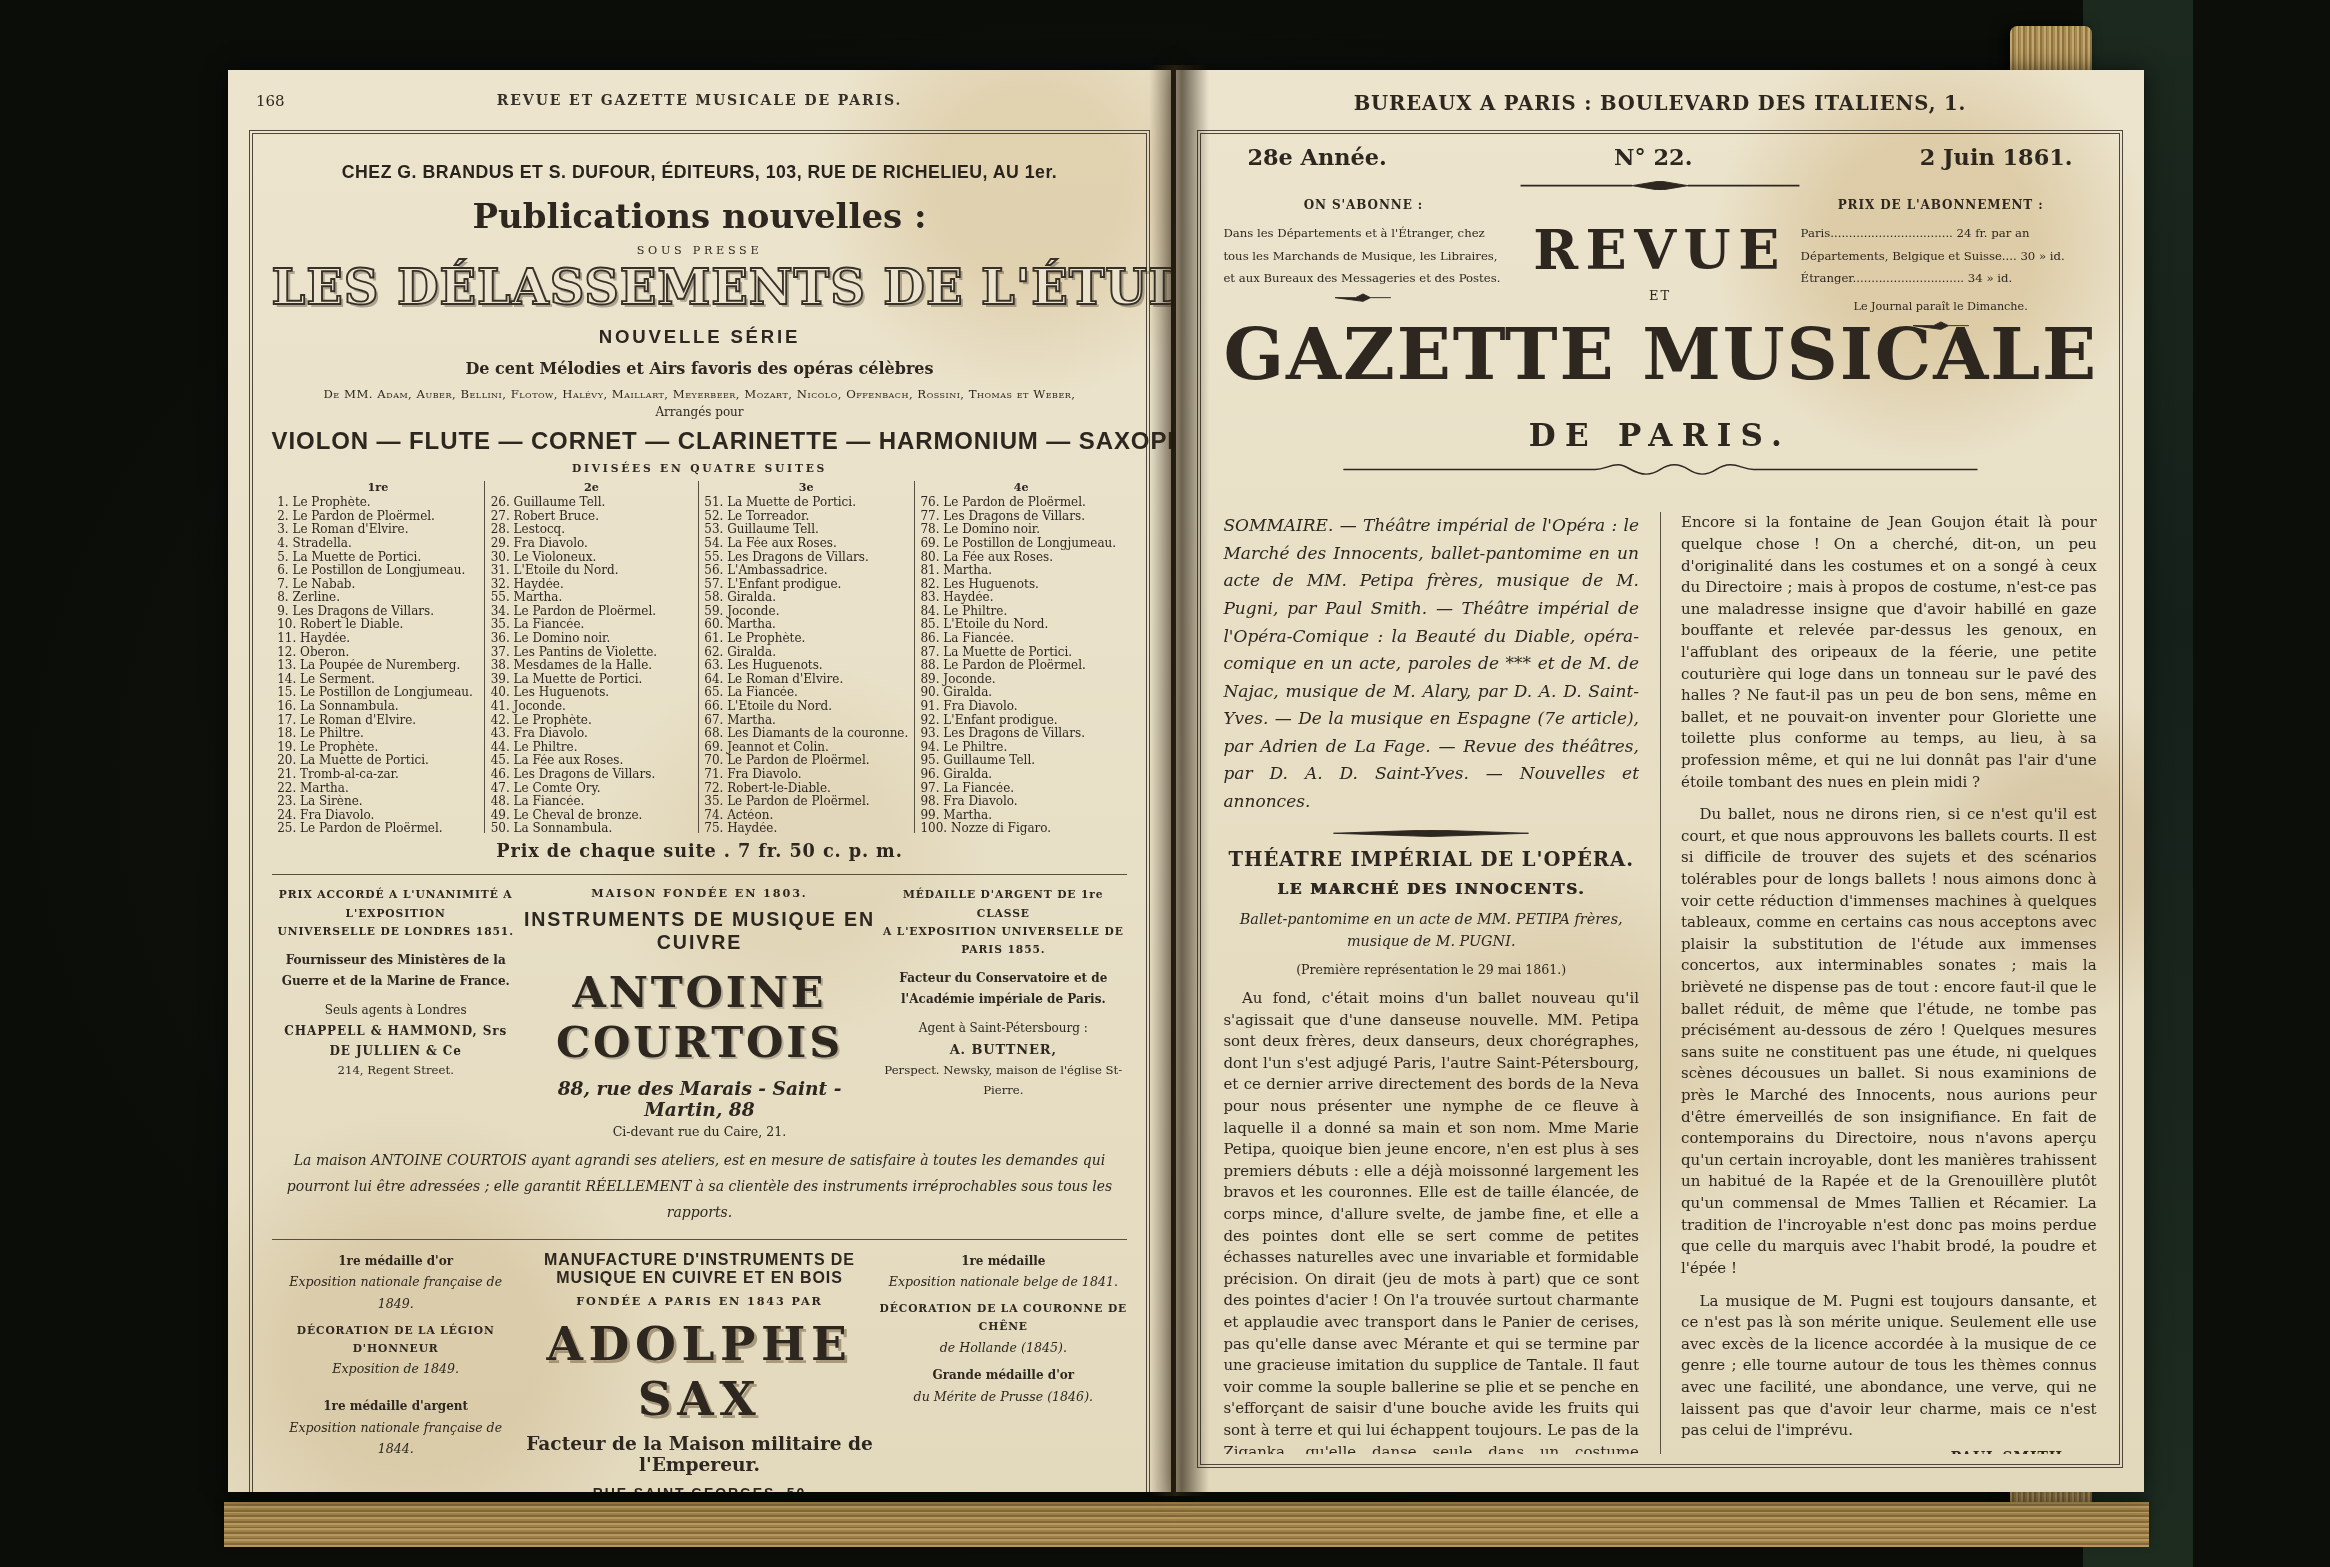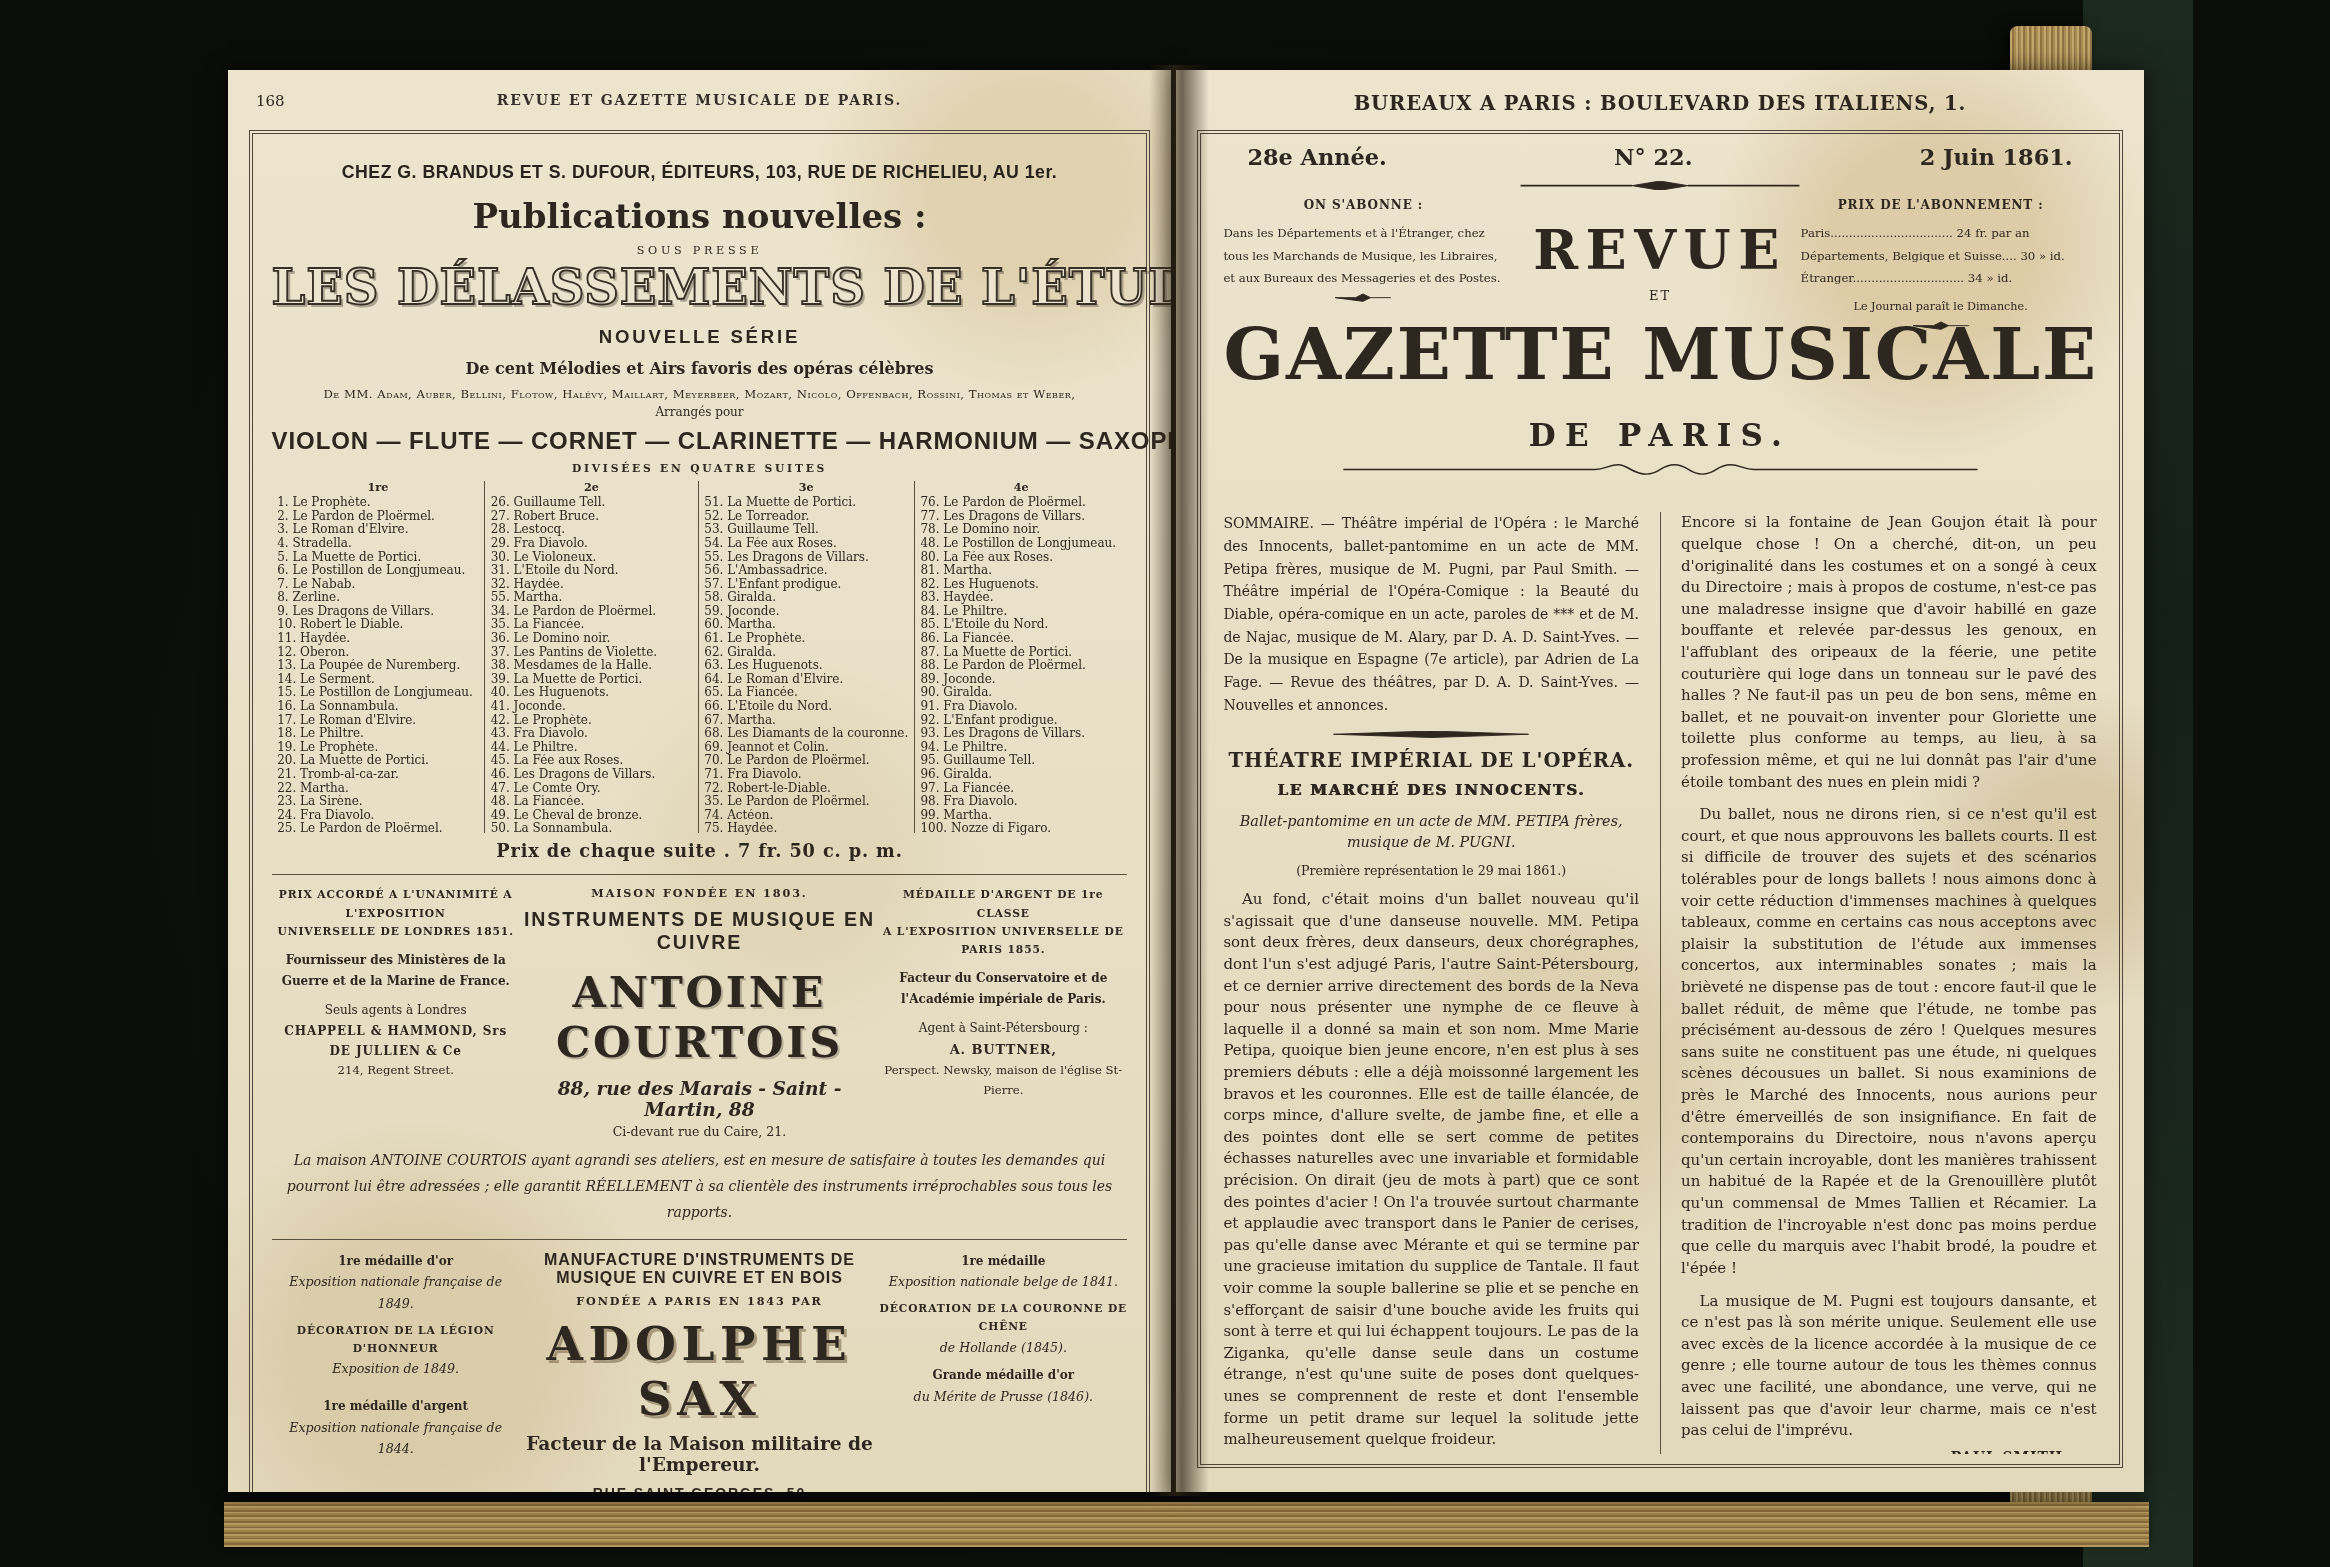--- a/index.html
+++ b/index.html
@@ -92,21 +92,21 @@
   .orn svg{display:block;width:100%;height:100%;}
   .t-revue{margin-top:28px;font-size:54px;font-weight:bold;letter-spacing:7.5px;}
   .t-et{margin-top:5.6px;font-size:13px;letter-spacing:1.9px;}
   .t-gazette{margin-top:9.3px;font-size:71px;font-weight:bold;letter-spacing:1.9px;white-space:nowrap;}
   .t-paris{margin-top:20.5px;font-size:31px;font-weight:bold;letter-spacing:9.3px;}
   .squiggle{margin:9.3px auto 0 auto;width:653px;height:15px;}
   .cols{display:flex;margin-top:7.5px;height:942px;overflow:hidden;text-align:left;}
   .col{flex:1;overflow:hidden;}
   .col-l{padding-right:20.5px;border-right:0.9px solid #57503f;}
   .col-r{padding-left:20.5px;}
-  .sommaire{font-size:14px;line-height:1.62;text-align:justify;}
+  .sommaire{font-size:17px;line-height:1.62;text-align:justify;font-style:italic;}
   .art-h1{margin-top:11.2px;text-align:center;font-size:19.6px;font-weight:bold;letter-spacing:0.9px;}
   .art-h2{margin-top:9.3px;text-align:center;font-size:15px;font-weight:bold;letter-spacing:1.9px;text-shadow:0.9px 0 0 #2d2720;}
   .art-by{margin-top:11.2px;text-align:center;font-style:italic;font-size:14.4px;line-height:1.5;}
   .art-prem{margin-top:9.3px;text-align:center;font-size:12.6px;}
   .para{margin:11.2px 0 0 0;font-size:15px;line-height:21.6px;text-align:justify;text-indent:18.6px;}
   .sig{margin-top:7.5px;text-align:right;font-size:14px;letter-spacing:0.9px;font-weight:bold;padding-right:28px;}
   .ink{fill:#2d2720;stroke:#2d2720;}
 </style>
 </head>
 <body>
@@ -227,21 +227,21 @@
               <span>75. Haydée.</span>
             </div>
         </div>
         <div class="suite">
           <div class="suite-h">4e</div>
           <div class="suite-items">
 
           <span>76. Le Pardon de Ploërmel.</span>
               <span>77. Les Dragons de Villars.</span>
               <span>78. Le Domino noir.</span>
-              <span>48. Le Postillon de Longjumeau.</span>
+              <span>69. Le Postillon de Longjumeau.</span>
               <span>80. La Fée aux Roses.</span>
               <span>81. Martha.</span>
               <span>82. Les Huguenots.</span>
               <span>83. Haydée.</span>
               <span>84. Le Philtre.</span>
               <span>85. L'Etoile du Nord.</span>
               <span>86. La Fiancée.</span>
               <span>87. La Muette de Portici.</span>
               <span>88. Le Pardon de Ploërmel.</span>
               <span>89. Joconde.</span>

